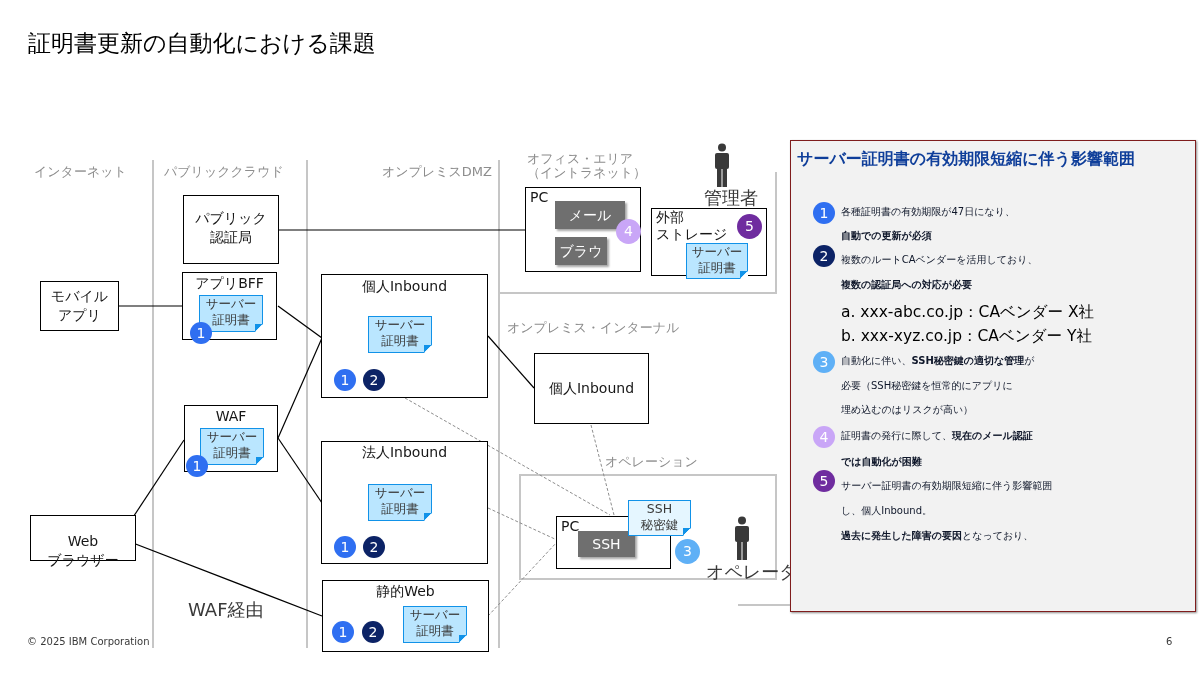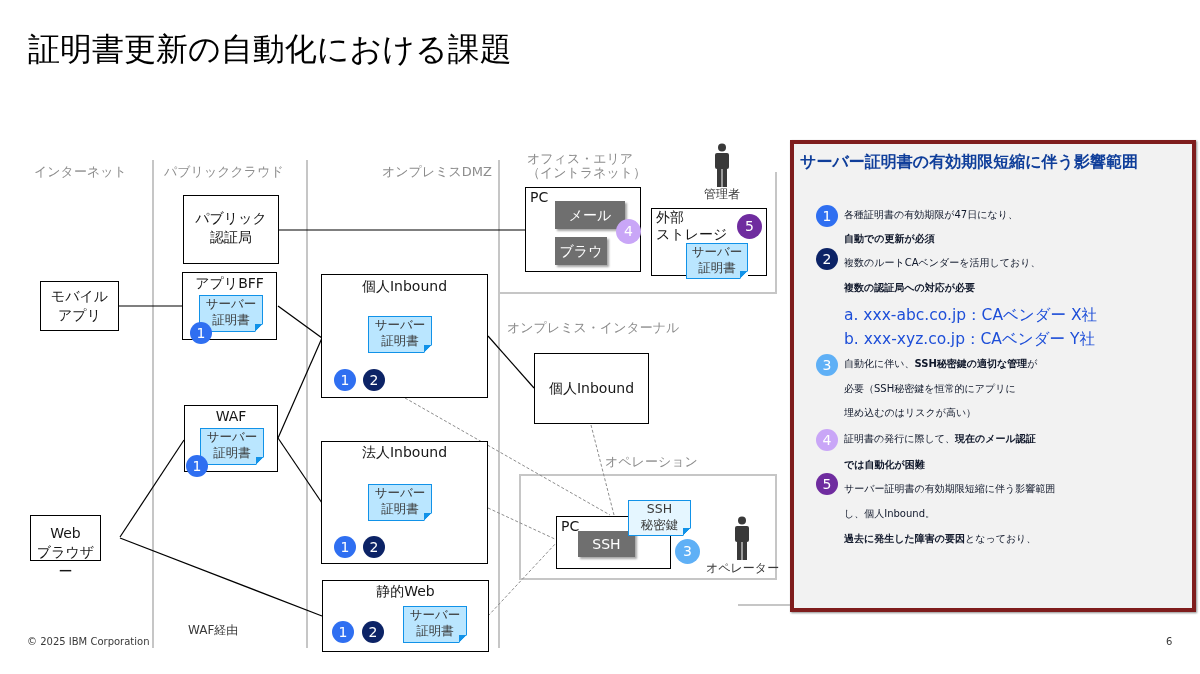--- a/index.html
+++ b/index.html
@@ -1,42 +1,42 @@
 <!DOCTYPE html>
 <html><head>
 <meta charset="utf-8">
 <style>
   * { box-sizing: border-box; margin: 0; padding: 0; }
   html, body { width: 1200px; height: 674px; background: #ffffff; overflow: hidden; }
   body { position: relative; font-family: "DejaVu Sans", "Liberation Sans", sans-serif; color: #161616; }
   .abs { position: absolute; }
-  .title { left: 28px; top: 28px; font-size: 32px; font-weight: 400; letter-spacing: 0px; color: #000; white-space: nowrap; }
+  .title { left: 28px; top: 28px; font-size: 23px; font-weight: 400; letter-spacing: 0px; color: #000; white-space: nowrap; }
   .zone-label { font-size: 13px; color: #8d8d8d; white-space: nowrap; text-align: center; }
   .vline { width: 2px; background: #c6c6c6; }
   .hline { height: 2px; background: #c6c6c6; }
   .node { border: 1.5px solid #000; background: #fff; font-size: 14px; text-align: center; line-height: 19px; color: #161616; }
   .node .lbl { display: block; }
   .cert { background: #bae6ff; border: 1.5px solid #1192e8; font-size: 12.5px; line-height: 16px; color: #393939; text-align: center; }
   .cert::after { content: ""; position: absolute; right: -1px; bottom: -1px; width: 0; height: 0; border-style: solid; border-width: 0 0 8px 8px; border-color: transparent transparent #ffffff transparent; }
   .cert::before { content: ""; position: absolute; right: -1px; bottom: -1px; width: 8px; height: 8px; background: linear-gradient(135deg, #1192e8 50%, transparent 50%); }
   .cert-light { background: #e5f6ff; }
   .grey-btn { background: #6f6f6f; color: #fff; font-size: 14px; text-align: center; line-height: 28px; box-shadow: 2px 2px 2px #a8a8a8; }
   .badge { width: 22px; height: 22px; border-radius: 50%; color: #fff; font-size: 14px; text-align: center; line-height: 22px; }
   .b1 { background: #2f6ff1; }
   .b2 { background: #0c2366; }
   .b3 { background: #5fb0f6; }
   .b4 { background: #c9a6f7; }
   .b5 { background: #6f2c9f; }
   .person { width: 20px; height: 44px; }
-  .caption { font-size: 12px; color: #393939; white-space: nowrap; }
-  .panel { left: 790px; top: 140px; width: 406px; height: 472px; background: #f2f2f2; border: 4px solid #7f1d1d; box-shadow: 1px 1px 2px #8d8d8d; }
+  .caption { font-size: 18px; color: #393939; white-space: nowrap; }
+  .panel { left: 790px; top: 140px; width: 406px; height: 472px; background: #f2f2f2; border: 1px solid #7f1d1d; box-shadow: 1px 1px 2px #8d8d8d; }
   .panel-title { position: absolute; left: 6px; top: 8px; font-size: 16px; font-weight: 700; color: #0f3e9a; white-space: nowrap; }
   .item { position: absolute; left: 50px; font-size: 10px; line-height: 22px; color: #0f172a; white-space: nowrap; text-align: right; }
   .item b { font-weight: 700; }
-  .sub { position: absolute; left: 50px; font-size: 15.5px; line-height: 22px; color: #1d4ed8; white-space: nowrap; }
+  .sub { position: absolute; left: 50px; font-size: 15.5px; line-height: 22px; color: #000000; white-space: nowrap; }
   .pbadge { position: absolute; left: 22px; }
   .footer { font-size: 10px; color: #393939; white-space: nowrap; }
   svg.links { position: absolute; left: 0; top: 0; width: 1200px; height: 674px; pointer-events: none; }
 </style>
 </head>
 <body>
 
 <div class="abs title">証明書更新の自動化における課題</div>
 
 <div class="abs vline" style="left:152px; top:160px; height:488px;"></div>
@@ -68,21 +68,21 @@
   <line x1="405" y1="398" x2="610" y2="515" stroke="#8d8d8d" stroke-width="1" stroke-dasharray="3,2"></line>
   <line x1="591" y1="425" x2="614" y2="515" stroke="#8d8d8d" stroke-width="1" stroke-dasharray="3,2"></line>
   <line x1="488" y1="508" x2="557" y2="540" stroke="#8d8d8d" stroke-width="1" stroke-dasharray="3,2"></line>
   <line x1="488" y1="616" x2="557" y2="542" stroke="#8d8d8d" stroke-width="1" stroke-dasharray="3,2"></line>
 </svg>
 
 <div class="abs node" style="left:40px; top:281px; width:79px; height:50px; padding-top:5px;">
   <span class="lbl">モバイル</span>
   <span class="lbl">アプリ</span>
 </div>
-<div class="abs node" style="left:30px; top:515px; width:71px; height:46px; padding-top:8px;">
+<div class="abs node" style="left:30px; top:515px; width:106px; height:46px; padding-top:16px;">
   <span class="lbl">Web</span>
   <span class="lbl">ブラウザー</span>
 </div>
 
 <div class="abs node" style="left:183px; top:195px; width:96px; height:69px; padding-top:13px;">
   <span class="lbl">パブリック</span>
   <span class="lbl">認証局</span>
 </div>
 <div class="abs node" style="left:182px; top:272px; width:95px; height:68px; padding-top:1px;">
   <span class="lbl">アプリBFF</span>
@@ -95,21 +95,21 @@
 
 <div class="abs node" style="left:184px; top:405px; width:94px; height:67px; padding-top:1px;">
   <span class="lbl">WAF</span>
 </div>
 <div class="abs cert" style="left:200px; top:428px; width:64px; height:37px;">
   <span class="lbl" style="display:block">サーバー</span>
   <span class="lbl" style="display:block">証明書</span>
 </div>
 <div class="abs badge b1" style="left:186px; top:455px;">1</div>
 
-<div class="abs caption" style="left:188px; top:598px; color:#393939;margin-top:24px;">WAF経由</div>
+<div class="abs caption" style="left:188px; top:598px; color:#393939;">WAF経由</div>
 
 <div class="abs node" style="left:321px; top:274px; width:167px; height:124px; padding-top:2px;">
   <span class="lbl">個人Inbound</span>
 </div>
 <div class="abs cert" style="left:368px; top:316px; width:64px; height:37px;">
   <span class="lbl" style="display:block">サーバー</span>
   <span class="lbl" style="display:block">証明書</span>
 </div>
 <div class="abs badge b1" style="left:334px; top:369px;">1</div>
 <div class="abs badge b2" style="left:363px; top:369px;">2</div>

